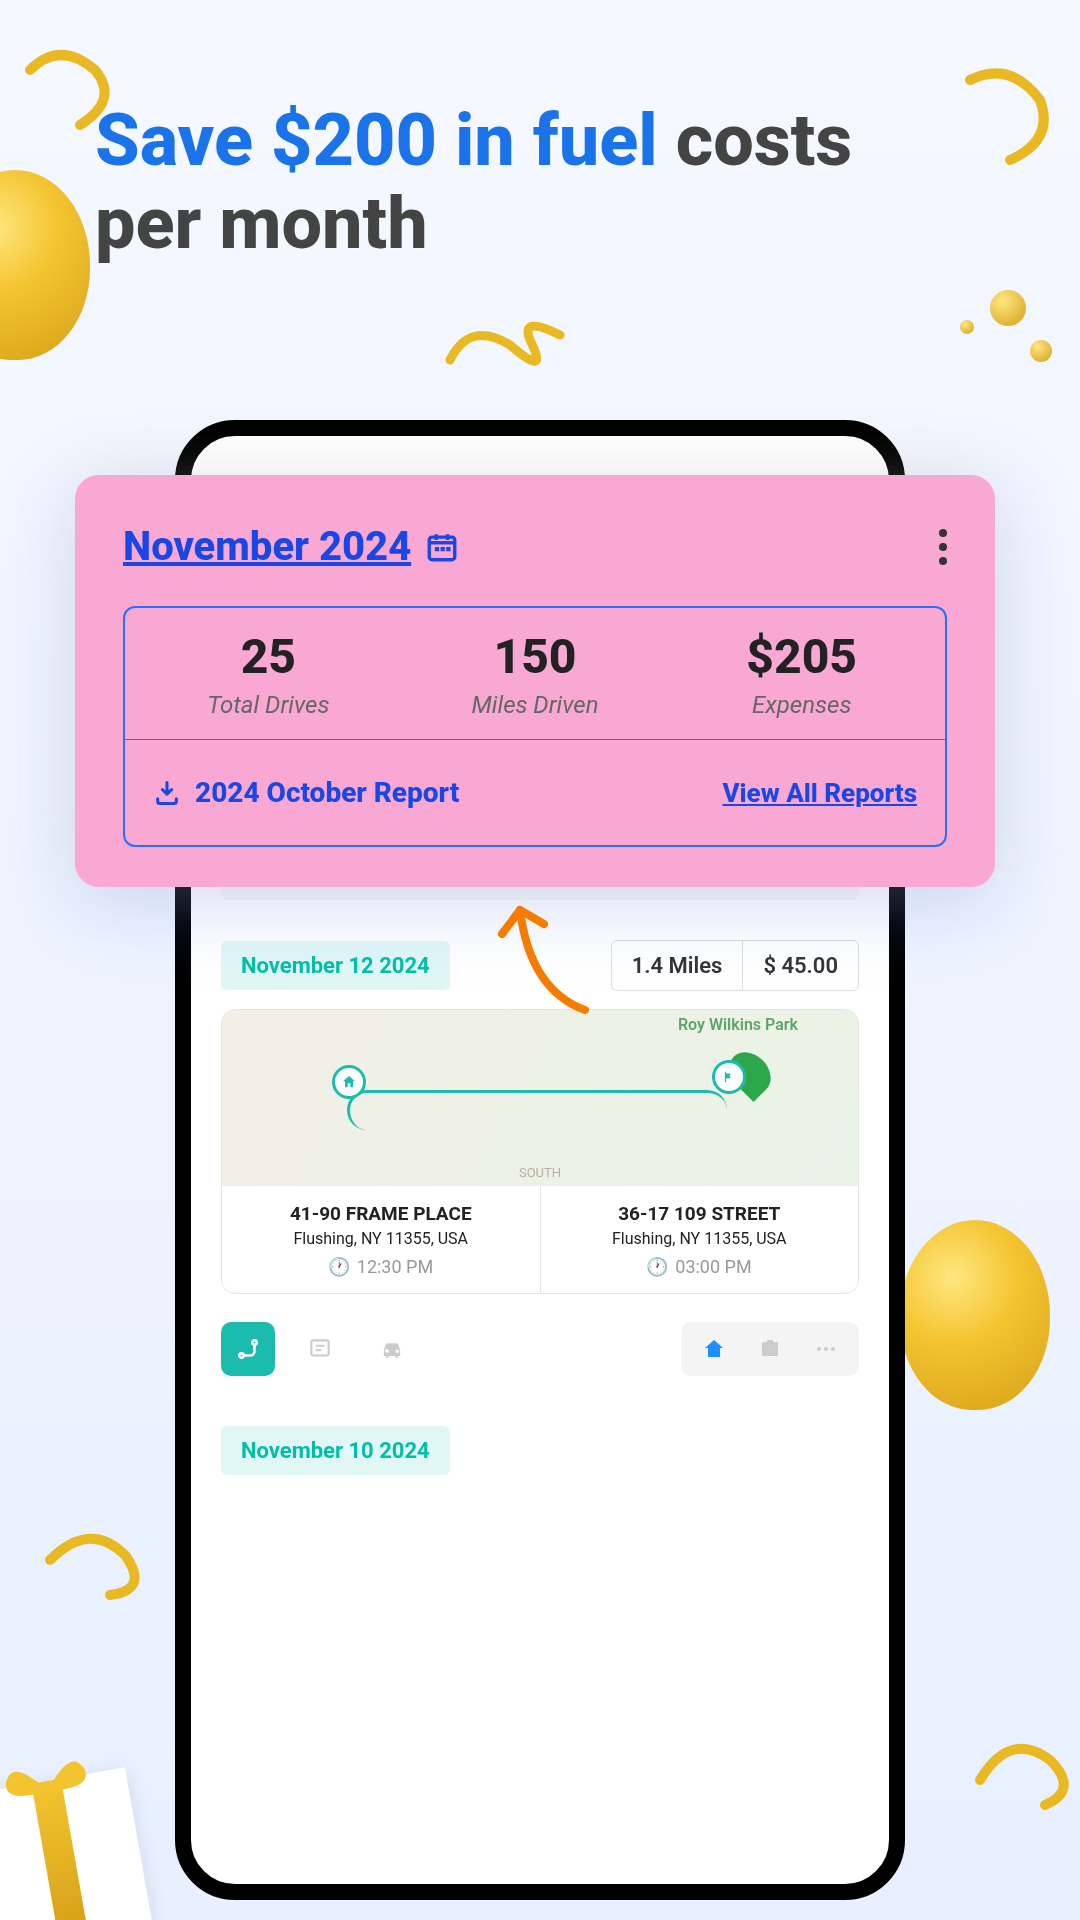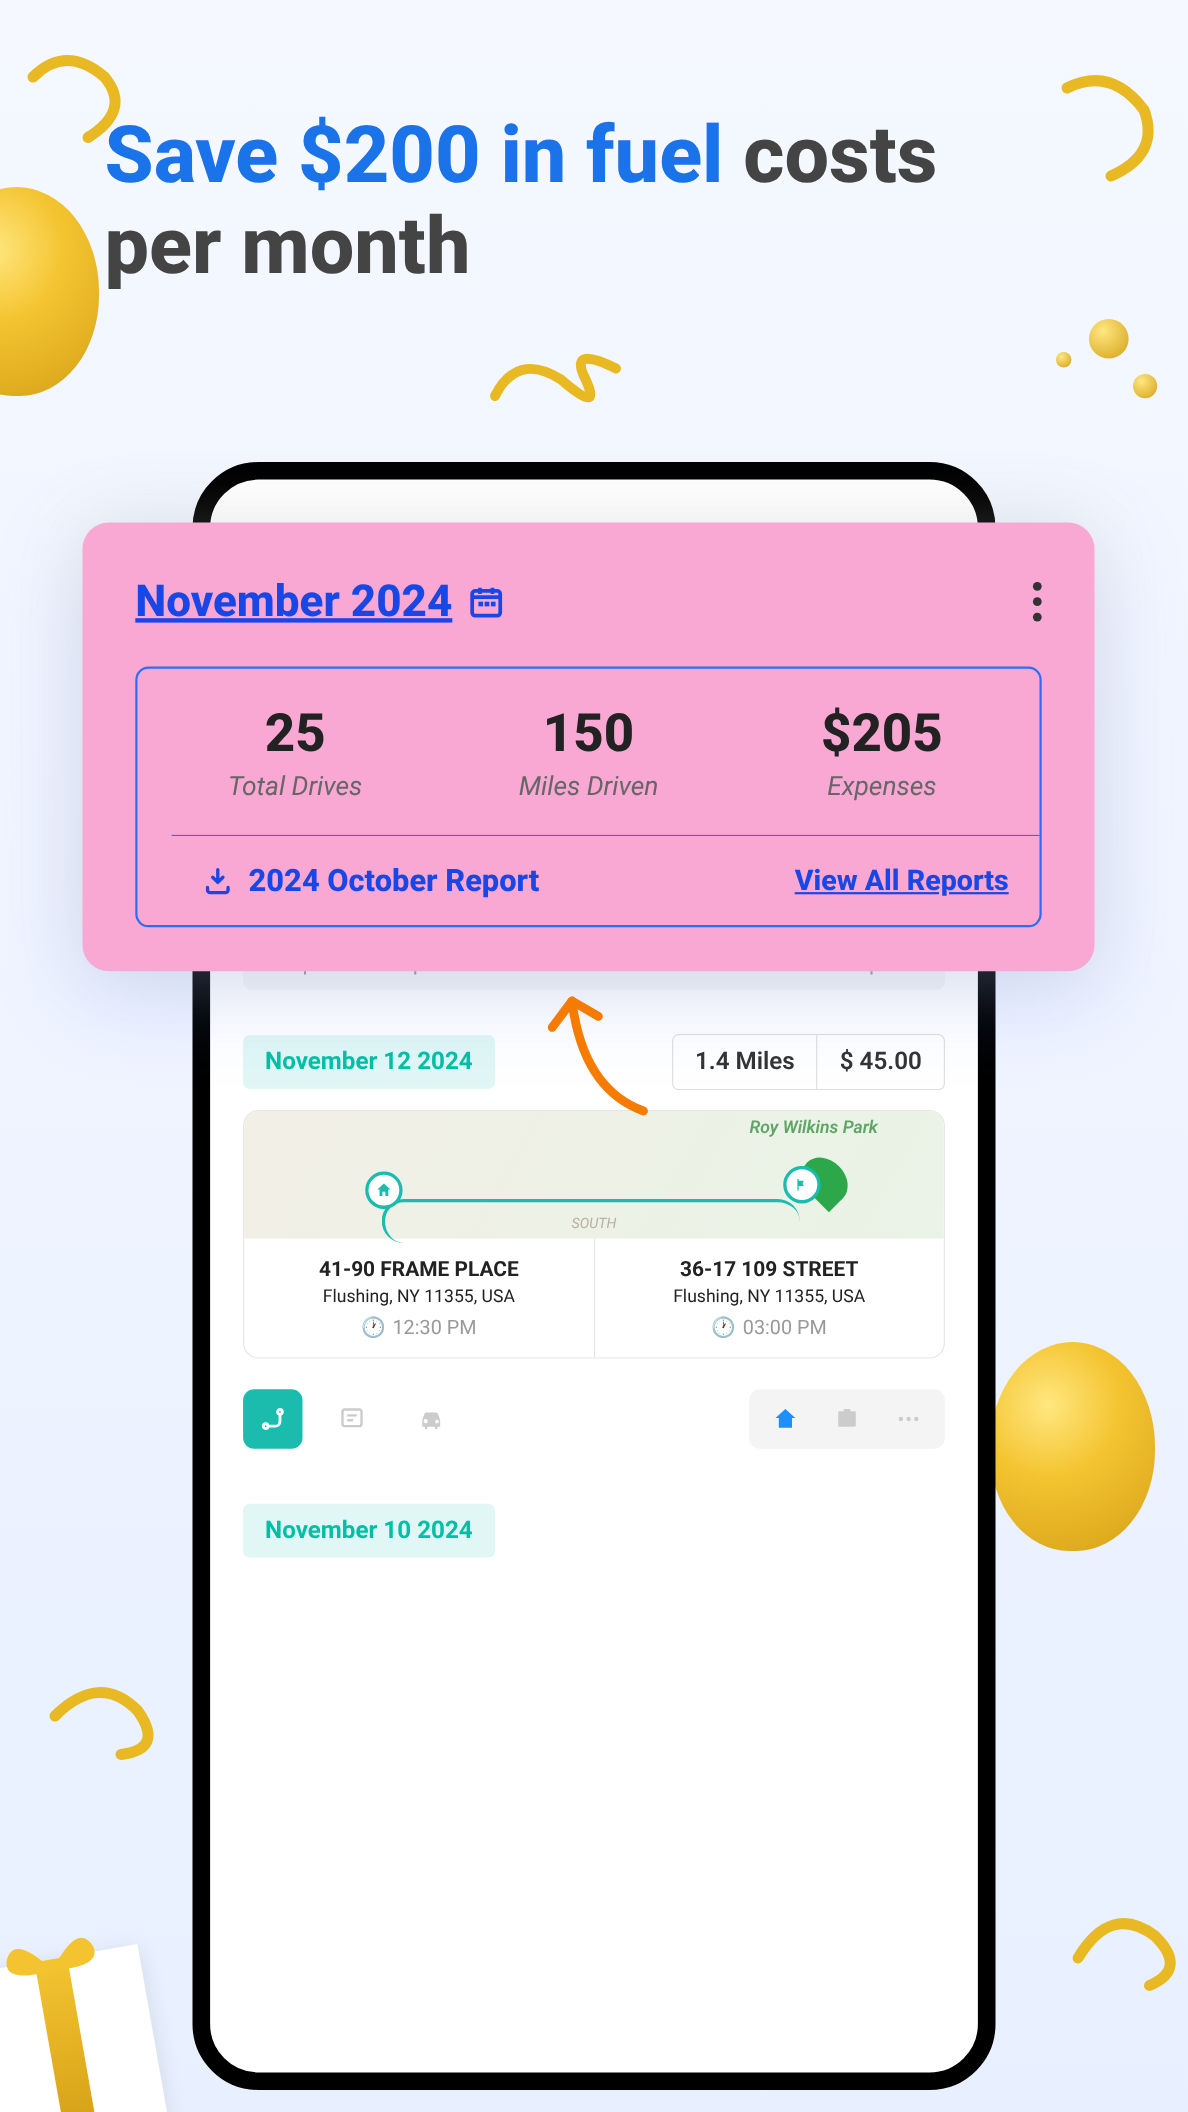--- a/index.html
+++ b/index.html
@@ -79,24 +79,23 @@
 }
 .mile-cost-box > div:first-child { border-right:1px solid #ddd; }
 .trip-row { display:flex; justify-content:space-between; align-items:center; margin-top: 40px; }
 .trip-card {
   margin-top: 18px;
   border: 1px solid #e5e5e5;
   border-radius: 14px;
   overflow: hidden;
 }
 .map-area {
-  height: 116px;
+  height: 176px;
   background: linear-gradient(120deg, #f2efe6 0%, #e9f3e6 100%);
   position: relative;
-  font-style: italic;
 }
 .map-road {
   position:absolute;
   border: 3px solid #1bbcad;
   border-radius: 40px;
 }
 .map-pin {
   position:absolute; width:34px; height:34px;
   background:#fff; border:3px solid #1bbcad; border-radius:50%;
   display:flex; align-items:center; justify-content:center;
@@ -140,29 +139,28 @@
   text-decoration: underline;
   display:flex; align-items:center; gap:14px;
 }
 .kebab { display:flex; flex-direction:column; gap:6px; cursor:pointer; }
 .kebab span { width:8px; height:8px; background:#333; border-radius:50%; }
 .stats-box {
   margin-top: 36px;
   border: 2px solid #2a6ef5;
   border-radius: 12px;
 }
-.stats-row { display:flex; padding: 30px 10px; }
+.stats-row { display:flex; padding: 20px 10px; }
 .stat-cell { flex:1; text-align:center; }
 .stat-val { font-size:48px; font-weight:800; color:#222; }
 .stat-lbl { font-size:24px; color:#666; margin-top:6px;font-style:italic; }
 .stats-footer {
   border-top:1px solid #2a6ef5;
   display:flex; justify-content:space-between; align-items:center;
-  padding: 24px 28px;
-  margin-left: 31px;
+  padding: 36px 28px;
 }
 .report-link { color:#1947e5; font-size:28px; font-weight:800; display:flex; align-items:center; gap:14px; }
 .view-all { color:#1947e5; font-size:26px; font-weight:800; text-decoration:underline; }
 
 
 .arrow {
   position:absolute;
   top: 870px; left: 490px;
   width: 120px; height: 150px;
   pointer-events:none;

